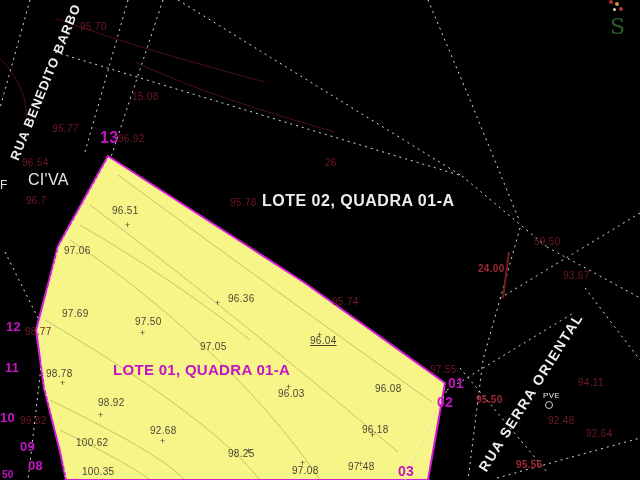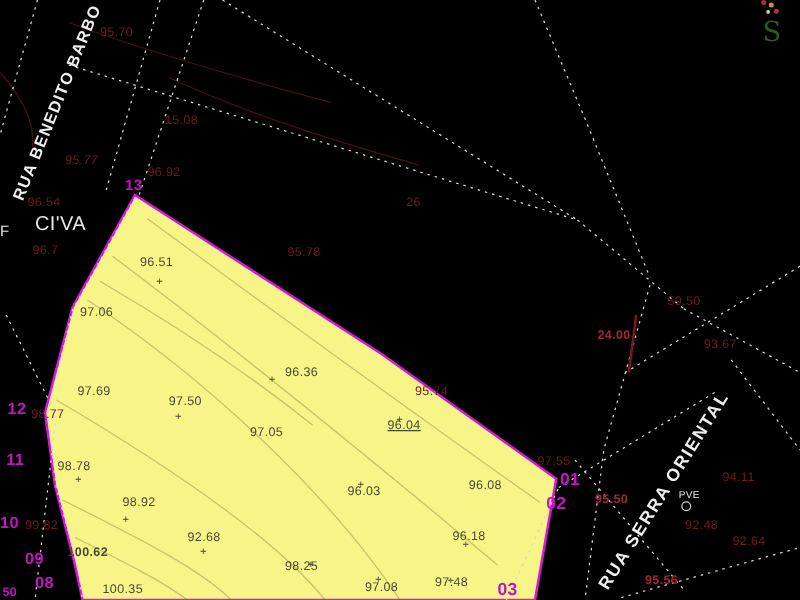--- a/index.html
+++ b/index.html
@@ -64,64 +64,66 @@
       <polyline points="497,478 640,438" fill="none" stroke="#d8d8d8" stroke-width="1" stroke-dasharray="2 4"></polyline>
       <polyline points="5,252 45,332 28,480" fill="none" stroke="#d8d8d8" stroke-width="1" stroke-dasharray="2 4"></polyline>
       <polyline points="405,480 447,390" fill="none" stroke="#d8d8d8" stroke-width="1" stroke-dasharray="2 4"></polyline>
       <polyline points="108,158 58,248 38,330 45,390 62,452 66,480" fill="none" stroke="#d8d8d8" stroke-width="1" stroke-dasharray="2 4"></polyline>
       <line x1="509" y1="252" x2="503" y2="298" stroke="#7a1822" stroke-width="2"></line>
     </svg>
 
   <div id="street-benedito" class="street">RUA BENEDITO BARBO</div>
   <div id="street-serra" class="street">RUA SERRA ORIENTAL</div>
 
+  <div id="lote02" class="lot-label">LOTE 02, QUADRA 01-A</div>
+  <div id="lote01" class="lot-label">LOTE 01, QUADRA 01-A</div>
 
 
   <div id="compass-s">S</div>
 
   <div id="labels">
       <span class="pt c-dk" style="left: 112px; top: 206px;">96.51</span>
       <span class="pt c-dk" style="left: 64px; top: 246px;">97.06</span>
       <span class="pt c-dk" style="left: 228px; top: 294px;">96.36</span>
       <span class="pt c-dk" style="left: 62px; top: 309px;">97.69</span>
       <span class="pt c-dk" style="left: 135px; top: 317px;">97.50</span>
       <span class="pt c-dk" style="left: 200px; top: 342px;">97.05</span>
       <span class="pt c-dk" style="left: 310px; top: 336px; text-decoration: underline;">96.04</span>
       <span class="pt c-dk" style="left: 46px; top: 369px;">98.78</span>
       <span class="pt c-dk" style="left: 278px; top: 389px;">96.03</span>
       <span class="pt c-dk" style="left: 375px; top: 384px;">96.08</span>
       <span class="pt c-dk" style="left: 98px; top: 398px;">98.92</span>
-      <span class="pt c-dk" style="left: 54px; top: 438px; font-weight: bold;">100.62</span>
+      <span class="pt c-dk" style="left: 76px; top: 438px;">100.62</span>
       <span class="pt c-dk" style="left: 150px; top: 426px;">92.68</span>
       <span class="pt c-dk" style="left: 82px; top: 467px;">100.35</span>
       <span class="pt c-dk" style="left: 228px; top: 449px;">98.25</span>
       <span class="pt c-dk" style="left: 292px; top: 466px;">97.08</span>
       <span class="pt c-dk" style="left: 348px; top: 462px;">97.48</span>
       <span class="pt c-dk" style="left: 362px; top: 425px;">96.18</span>
       <span class="pt c-red" style="left: 80px; top: 22px;">95.70</span>
       <span class="pt c-red" style="left: 132px; top: 92px;">15.08</span>
       <span class="pt c-red" style="left: 52px; top: 124px; font-style: italic;">95.77</span>
       <span class="pt c-red" style="left: 118px; top: 134px;">96.92</span>
       <span class="pt c-red" style="left: 22px; top: 158px;">96.54</span>
       <span class="pt c-red" style="left: 26px; top: 196px;">96.7</span>
       <span class="pt c-red" style="left: 230px; top: 198px;">95.78</span>
       <span class="pt c-red" style="left: 325px; top: 158px;">26</span>
-      <span class="pt c-red" style="left: 332px; top: 297px; margin-top: 12px;">95.74</span>
+      <span class="pt c-red" style="left: 332px; top: 297px;">95.74</span>
       <span class="pt c-red" style="left: 25px; top: 327px;">98.77</span>
       <span class="pt c-red" style="left: 20px; top: 416px;">99.82</span>
       <span class="pt c-red" style="left: 534px; top: 237px;">59.50</span>
       <span class="pt c-red" style="left: 563px; top: 271px;">93.67</span>
       <span class="pt c-red" style="left: 578px; top: 378px;">94.11</span>
       <span class="pt c-red" style="left: 548px; top: 416px;">92.48</span>
       <span class="pt c-red" style="left: 586px; top: 429px;">92.64</span>
       <span class="pt c-red" style="left: 430px; top: 365px;">97.55</span>
       <span class="pt c-red2" style="left: 478px; top: 264px;">24.00</span>
       <span class="pt c-red2" style="left: 476px; top: 395px;">95.50</span>
       <span class="pt c-red2" style="left: 516px; top: 460px;">95.56</span>
-      <span class="pt c-mag" style="left: 100px; top: 142px; font-size: 12px;">13</span>
+      <span class="pt c-mag" style="left: 100px; top: 130px; font-size: 16px;">13</span>
       <span class="pt c-mag" style="left: 6px; top: 320px;">12</span>
       <span class="pt c-mag" style="left: 5px; top: 361px;">11</span>
       <span class="pt c-mag" style="left: 0px; top: 411px; text-align: right;">10</span>
       <span class="pt c-mag" style="left: 20px; top: 440px;">09</span>
       <span class="pt c-mag" style="left: 28px; top: 459px;">08</span>
       <span class="pt c-mag" style="left: 448px; top: 376px; font-size: 14px;">01</span>
       <span class="pt c-mag" style="left: 437px; top: 395px; font-size: 14px;">02</span>
       <span class="pt c-mag" style="left: 398px; top: 464px; font-size: 14px;">03</span>
       <span class="pt c-mag" style="left: 2px; top: 470px; font-size: 10px;">50</span>
       <span class="pt c-wht" style="left: 543px; top: 392px; font-size: 8px;">PVE</span>

